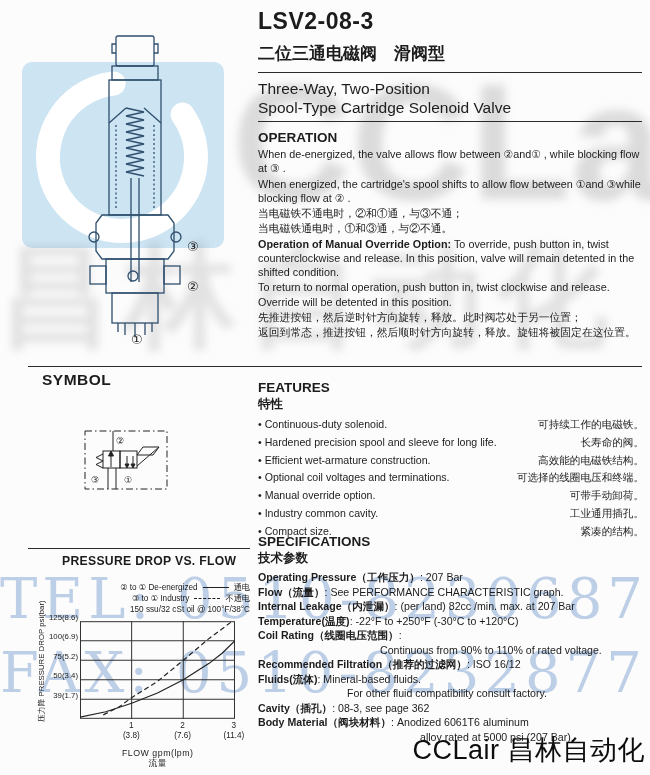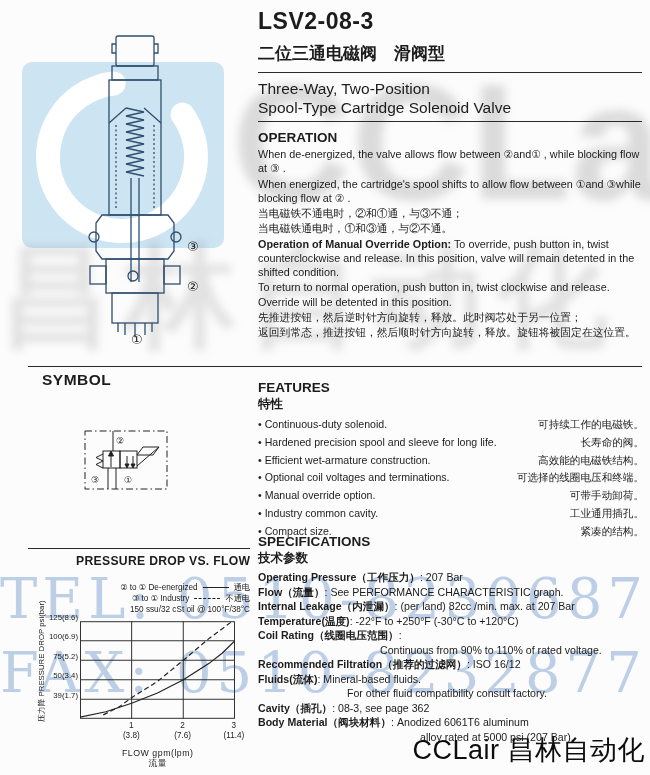--- a/index.html
+++ b/index.html
@@ -121,21 +121,21 @@
       </g>
       <g font-size="9" fill="#222" font-family="'DejaVu Sans',sans-serif">
         <text x="33" y="19">②</text>
         <text x="8" y="58">③</text>
         <text x="41" y="58">①</text>
       </g>
     </svg>
   </div>
 
   <div class="rule" style="left:28px;top:548px;width:222px;"></div>
-  <div class="abs chart-title" style="left:52px;top:554px;padding-left:24px;">PRESSURE DROP VS. FLOW</div>
+  <div class="abs chart-title" style="left:38px;top:554px;padding-left:24px;">PRESSURE DROP VS. FLOW</div>
 
   <div class="abs" style="left:90px;top:582px;width:160px;">
     <div id="legend-box">
         <div class="legend-row">
           <span>② to ① De-energized</span>
           <span class="lg-line"></span>
           <span>通电</span>
         </div>
         <div class="legend-row">
           <span>③ to ① Industry</span>

